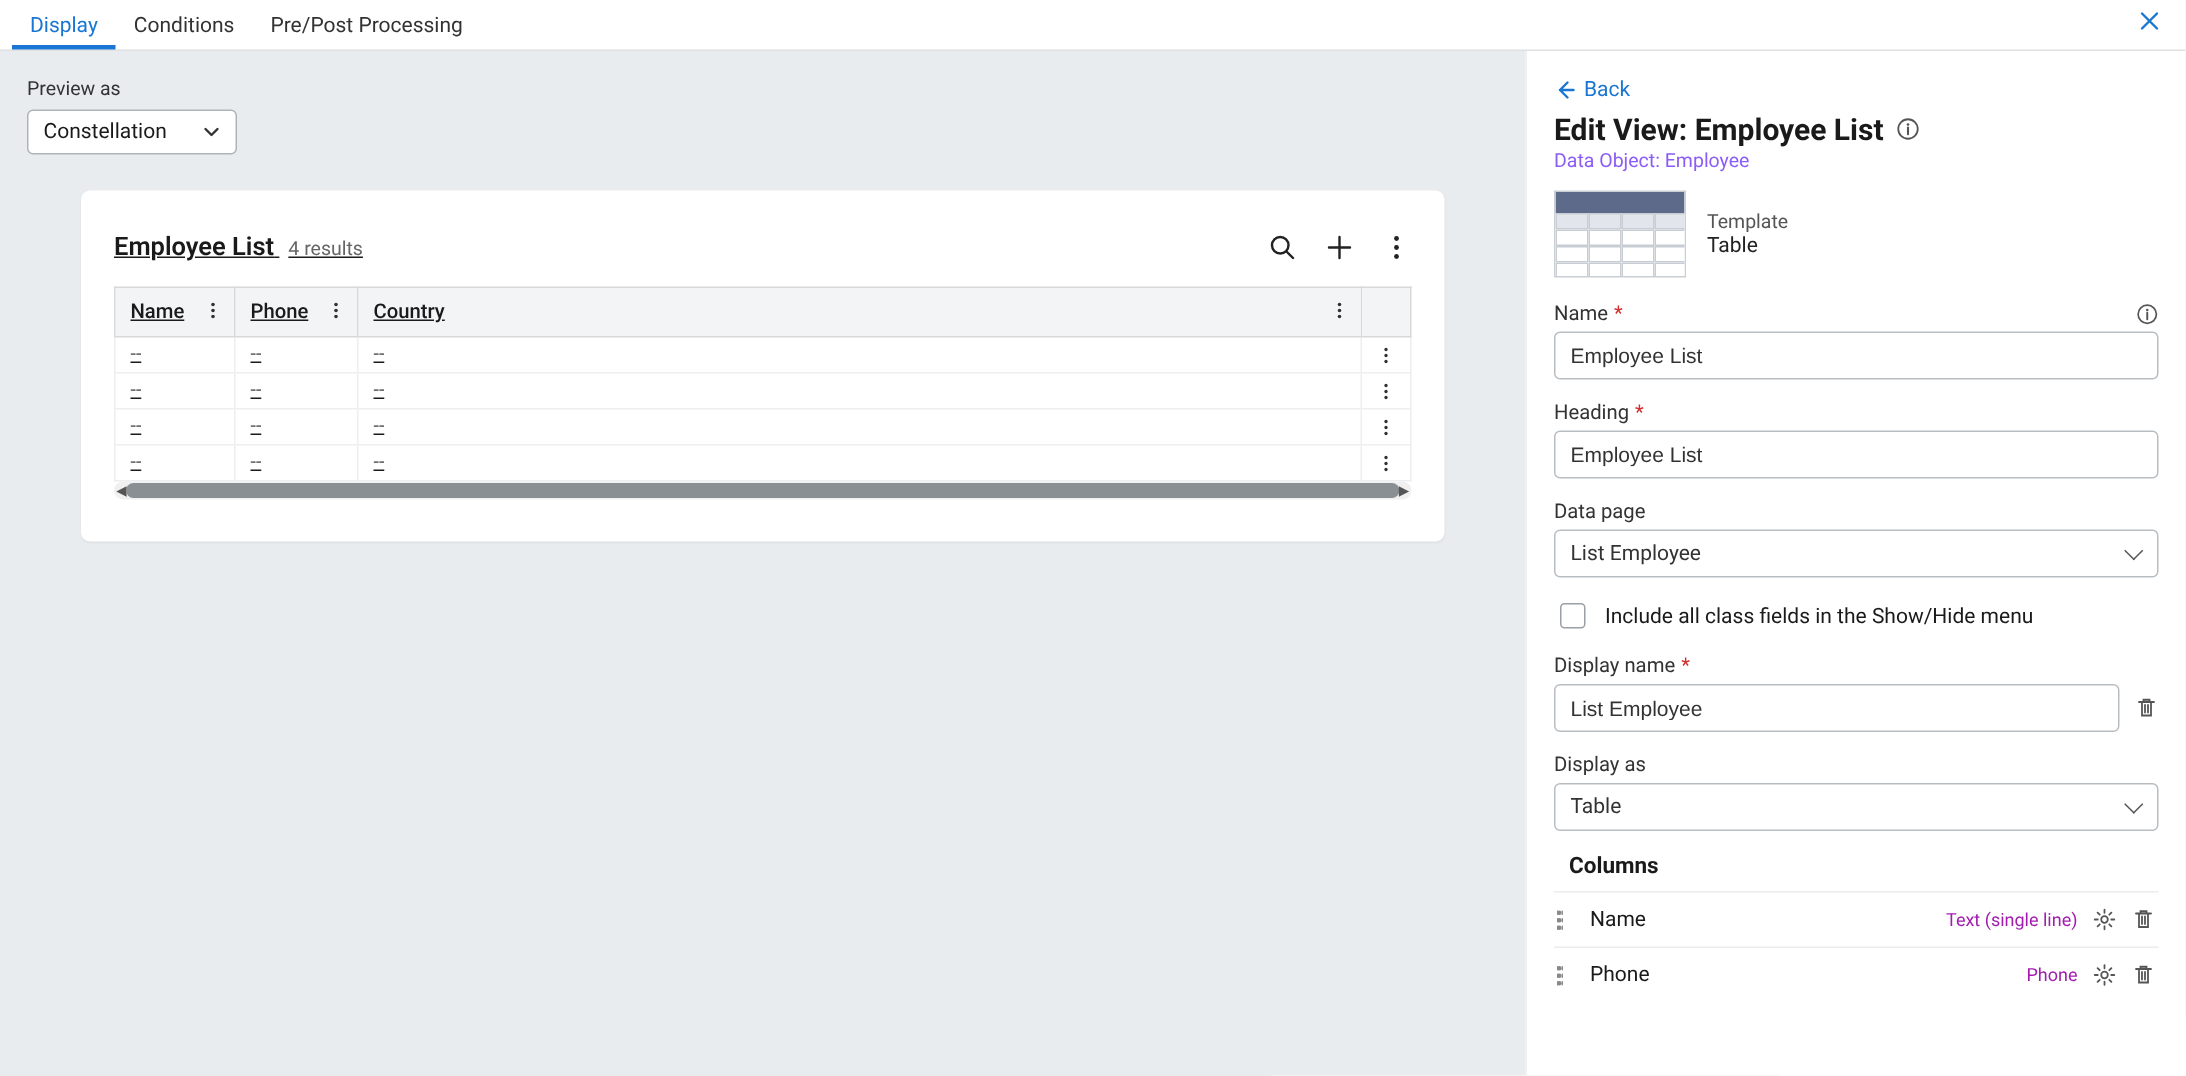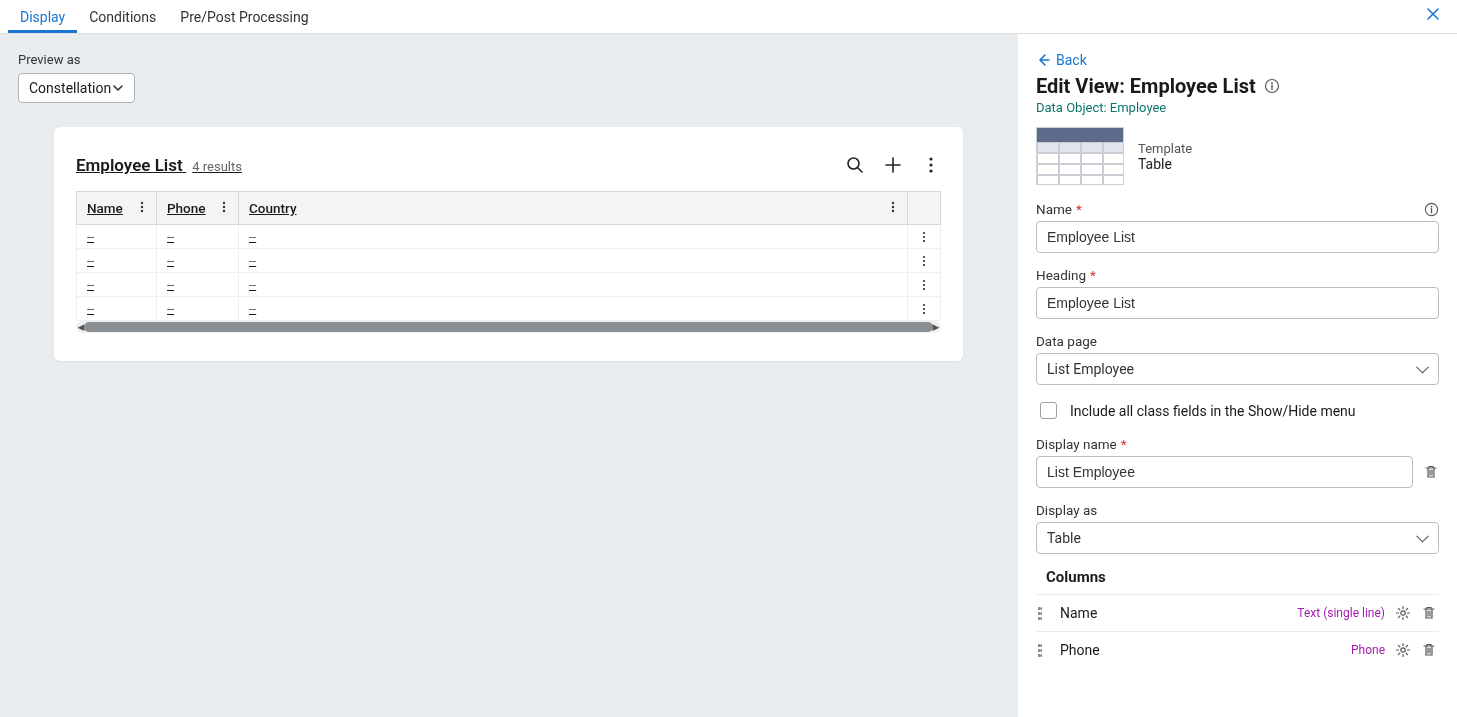--- a/index.html
+++ b/index.html
@@ -53,21 +53,21 @@
     margin-bottom: 6px;
   }
   .preview-select {
     display: inline-flex;
     align-items: center;
     justify-content: space-between;
     border: 1px solid #aeb4b8;
     border-radius: 4px;
     background: #fff;
     padding: 6px 10px;
-    width: 117px;
+    width: 140px;
     cursor: pointer;
   }
   .preview-card {
     background: #fff;
     border-radius: 6px;
     margin: 24px 36px 0 36px;
     padding: 28px 22px;
     box-shadow: 0 1px 2px rgba(0,0,0,0.05);
     text-decoration: underline;
   }
@@ -161,21 +161,21 @@
   .panel-title {
     font-size: 20px;
     font-weight: 700;
     display: flex;
     align-items: center;
     gap: 8px;
     margin: 2px 0 2px 0;
   }
   .panel-subtitle {
     font-size: 13px;
-    color: #0f766e;
+    color: #8b5cf6;
     margin-bottom: 12px;
   }
   .template-row {
     display: flex;
     align-items: center;
     gap: 14px;
     margin-bottom: 16px;
   }
   .template-thumb {
     width: 88px;

